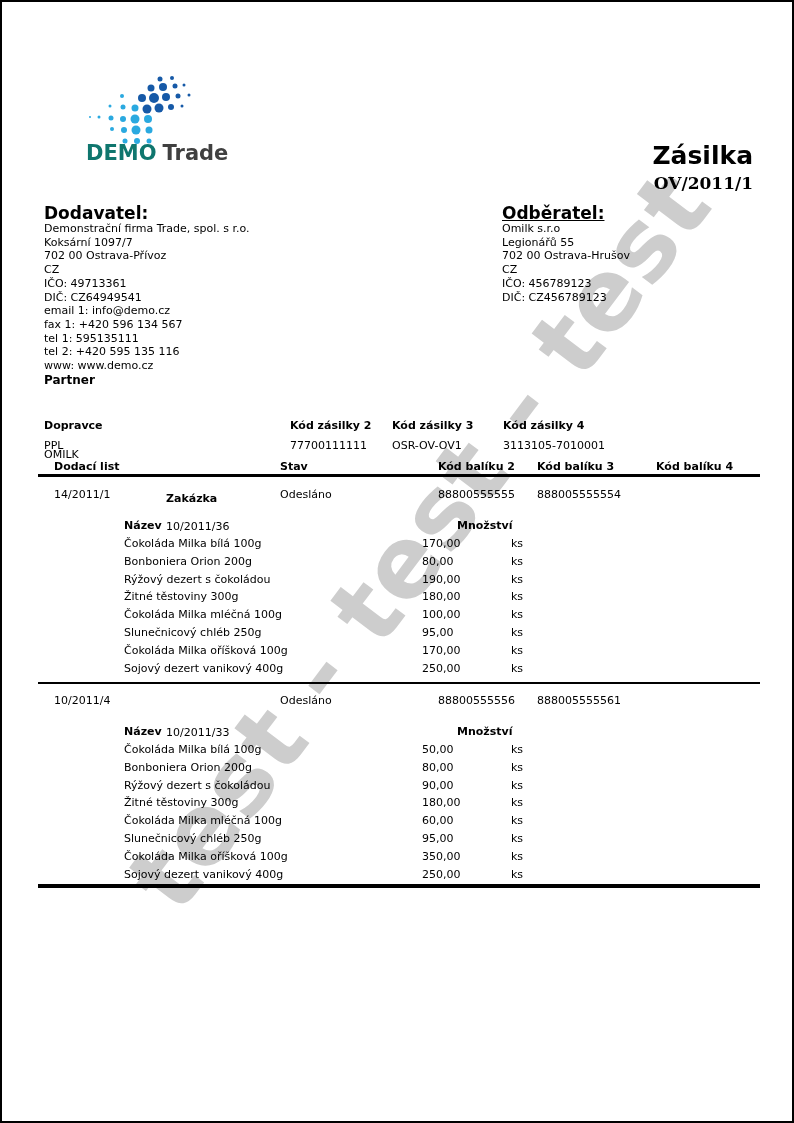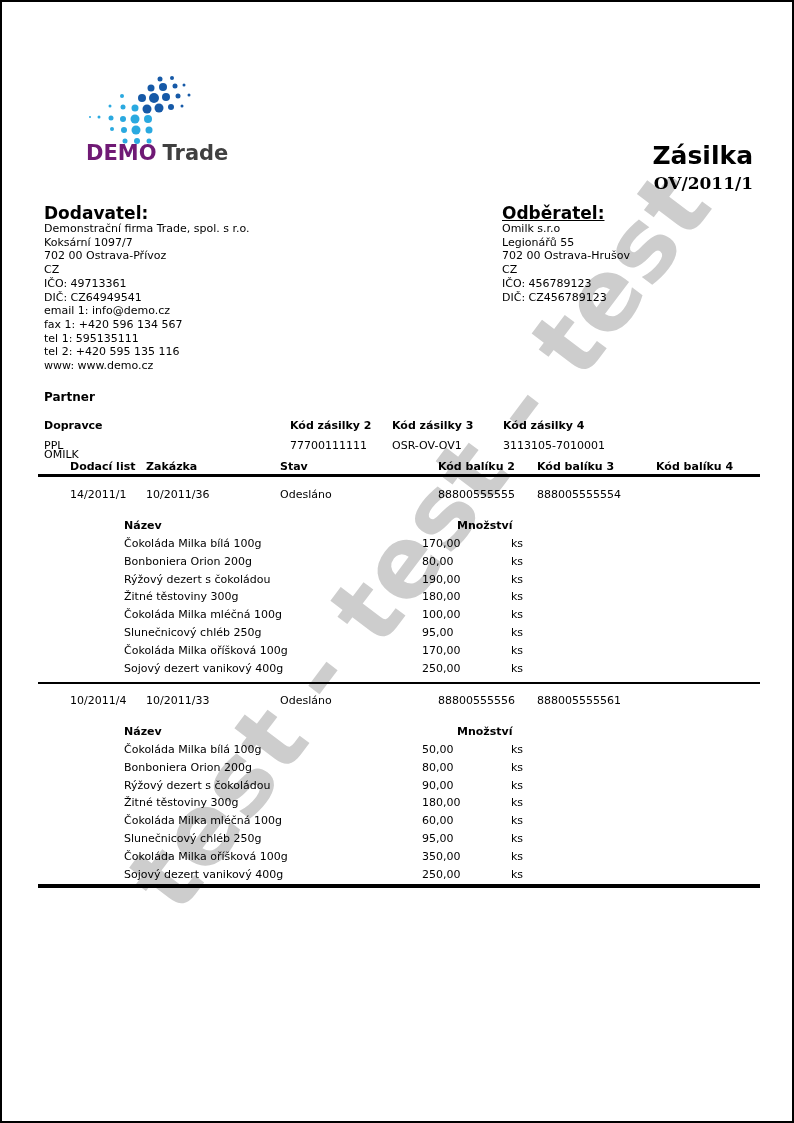--- a/index.html
+++ b/index.html
@@ -13,51 +13,51 @@
     position:absolute; left:110px; top:865px; z-index:0;
     font-size:98px; font-weight:bold; color:#cdcdcd; line-height:1;
     white-space:nowrap; transform:rotate(-53deg); transform-origin:0 0;
     letter-spacing:1px;
   }
   .content { position:absolute; inset:0; z-index:1; }
 
   
   .logo-dots { position:absolute; left:82px; top:62px; }
   .logo-text { position:absolute; left:84px; top:139px; font-size:21px; font-weight:bold; letter-spacing:0px; }
-  .logo-demo { color:#701a75; }
+  .logo-demo { color:#0f766e; }
   .logo-trade { color:#404040; margin-left:6px; }
 
   
   .title-block { position:absolute; right:39px; top:140px; text-align:right; }
   .doc-title { font-size:25px; font-weight:bold; line-height:1.15; }
   .doc-number { font-family:"DejaVu Serif", serif; font-size:17px; font-weight:bold; margin-top:2px; }
 
   
   .addr-label { position:absolute; font-size:17px; font-weight:bold; }
   .addr-lines { position:absolute; line-height:13.7px; }
   .supplier-label { left:42px; top:201px; }
   .supplier-lines { left:42px; top:220px; }
   .customer-label { left:500px; top:201px;text-decoration:underline; }
   .customer-lines { left:500px; top:220px; }
 
-  .partner-label { position:absolute; left:42px; top:388px; font-size:12px; font-weight:bold; }
+  .partner-label { position:absolute; left:42px; top:371px; font-size:12px; font-weight:bold; }
   .partner-value { position:absolute; left:42px; top:398px;margin-top:48px; }
 
   
   .row { position:absolute; left:0; width:794px; height:16px; }
   .row span { position:absolute; white-space:nowrap; }
   .bold { font-weight:bold; }
 
   .carrier-c1 { left:42px; }
   .carrier-c2 { left:288px; }
   .carrier-c3 { left:390px; }
   .carrier-c4 { left:501px; }
 
-  .pkg-c1 { left:52px;margin-left:16px; }
-  .pkg-c2 { left:144px; }
+  .pkg-c1 { left:52px; }
+  .pkg-c2 { left:164px;margin-top:32px; }
   .pkg-c3 { left:278px; }
   .pkg-kb2 { left:415px; width:98px; text-align:right; }
   .pkg-kb3 { left:535px; }
   .pkg-kb4 { left:654px; }
 
   .hline { position:absolute; left:36px; width:722px; background:#000; }
   .hline-header { top:472px; height:3px; }
   .hline-sep { top:680px; height:2px; }
   .hline-bottom { top:882px; height:4px; }
 

